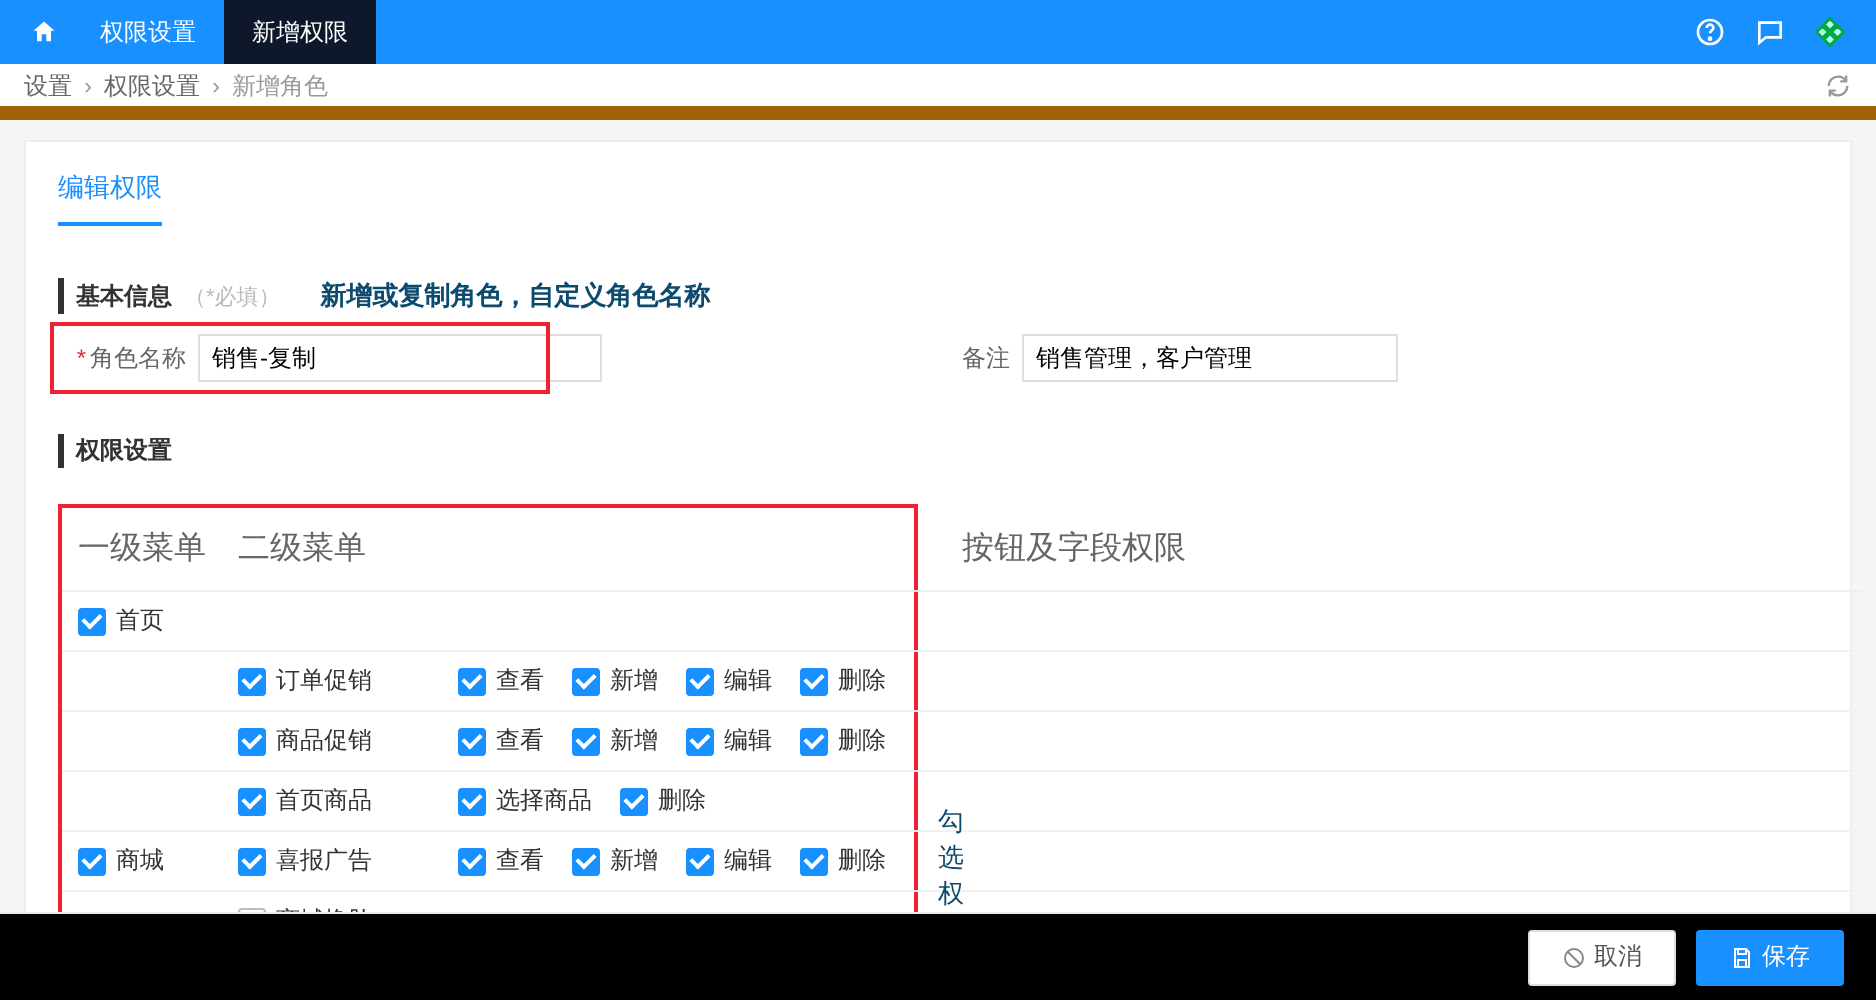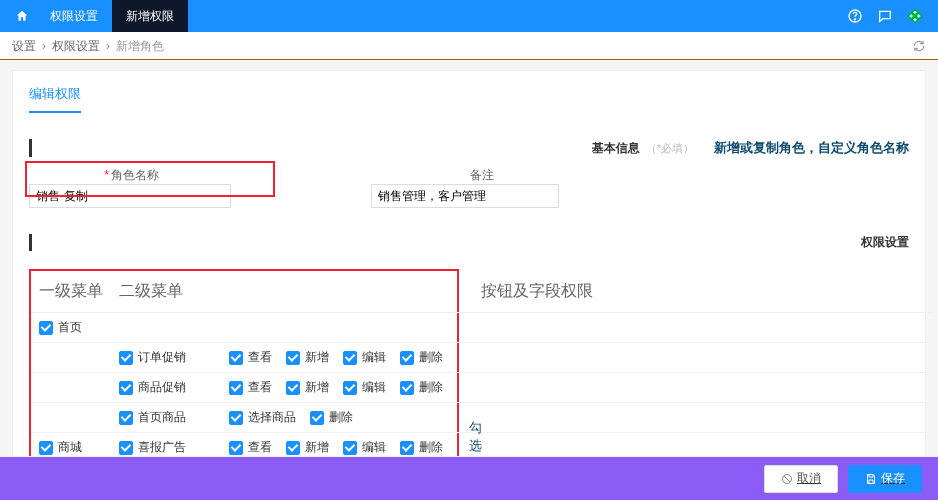--- a/index.html
+++ b/index.html
@@ -3,46 +3,46 @@
 <meta charset="utf-8">
 <style>
 * { margin: 0; padding: 0; box-sizing: border-box; }
 body { font-family: "Microsoft YaHei", Arial, sans-serif; font-size: 12px; color: #333; background: #f5f5f5; }
 .top-bar { background: #1890ff; height: 32px; display: flex; align-items: center; padding: 0 8px; color: #fff; }
 .top-bar .home-icon { width: 28px; display: flex; justify-content: center; cursor: pointer; }
 .top-bar .tab { padding: 0 14px; height: 32px; line-height: 32px; cursor: pointer; }
 .top-bar .tab.active { background: #0f172a; }
 .top-bar .spacer { flex: 1; }
 .top-bar .ricon { width: 30px; display: flex; justify-content: center; cursor: pointer; }
-.breadcrumb { background: #fff; height: 28px; line-height: 28px; padding: 0 12px; color: #666; border-bottom: 1px solid #a16207; display: flex; align-items: center; }
+.breadcrumb { background: #fff; height: 28px; line-height: 28px; padding: 0 12px; color: #666; border-bottom: 7px solid #a16207; display: flex; align-items: center; }
 .breadcrumb .sep { margin: 0 6px; color: #999; }
 .breadcrumb .cur { color: #999; }
 .page { padding: 10px 12px 70px 12px; }
 .card { background: #fff; border: 1px solid #eee; padding: 14px 16px 20px 16px; position: relative; }
 .section-title { color: #1890ff; font-size: 13px; padding-bottom: 8px; border-bottom: 2px solid #1890ff; display: inline-block; margin-bottom: 10px; }
-.subhead { font-weight: bold; font-size: 12px; border-left: 3px solid #333; padding-left: 6px; margin: 16px 0 10px 0; display: flex; align-items: center; justify-content: flex-end; }
+.subhead { font-weight: bold; font-size: 12px; border-left: 3px solid #333; padding-left: 6px; margin: 16px 0 10px 0; display: flex; align-items: center; }
 .req-hint { color: #bbb; font-weight: normal; margin-left: 6px; font-size: 11px; }
 .annot { color: #0c4a6e; font-size: 13px; }
 .form-row { display: flex; align-items: center; gap: 40px; margin: 10px 0 8px 0; }
-.fgrp { display: flex; align-items: center; flex-direction: column; }
+.fgrp { display: flex; align-items: center; }
 .flabel { color: #666; width: 70px; text-align: right; padding-right: 6px; }
 .flabel .star { color: #e23; margin-right: 2px; }
 .finput { border: 1px solid #ddd; height: 24px; padding: 0 6px; font-size: 12px; width: 202px; }
 .redbox1 { position: absolute; border: 2px solid #e23; }
 .perm-wrap { border: 2px solid #e23; padding: 0; margin-top: 18px; position: relative; }
 .perm-table { width: 100%; border-collapse: collapse; }
 .perm-table th { font-weight: normal; color: #666; padding: 10px 8px; border-bottom: 1px solid #eee; text-align: left; font-size: 16px; }
 .perm-table td { padding: 6px 8px; border-bottom: 1px solid #f2f2f2; vertical-align: middle; }
 .col-l1 { width: 80px; }
 .col-l2 { width: 110px; }
 .cb { display: inline-flex; align-items: center; margin-right: 14px; cursor: pointer; text-align: center; }
 .cb .box { width: 14px; height: 14px; border: 1px solid #bbb; border-radius: 2px; margin-right: 5px; display: inline-flex; align-items: center; justify-content: center; background: #fff; }
 .cb.checked .box { background: #1890ff; border-color: #1890ff; }
 .cb.checked .box::after { content: ""; width: 4px; height: 7px; border: solid #fff; border-width: 0 2px 2px 0; transform: rotate(45deg); margin-top: -2px; }
-.footer { position: fixed; bottom: 0; left: 0; right: 0; background: #8b5cf6; border-top: 1px solid #eee; height: 44px; display: flex; align-items: center; justify-content: flex-end; padding: 0 16px; gap: 10px; text-decoration: underline; }
+.footer { position: fixed; bottom: 0; left: 0; right: 0; background: #000000; border-top: 1px solid #eee; height: 44px; display: flex; align-items: center; justify-content: flex-end; padding: 0 16px; gap: 10px; }
 .btn { height: 28px; padding: 0 16px; border-radius: 2px; cursor: pointer; font-size: 12px; display: inline-flex; align-items: center; gap: 4px; }
 .btn-default { background: #fff; border: 1px solid #ddd; color: #555; }
 .btn-primary { background: #1890ff; border: 1px solid #1890ff; color: #fff; }
 svg { display: block; }
 </style>
 </head>
 <body>
 
 <div class="top-bar">
   <div class="home-icon">

